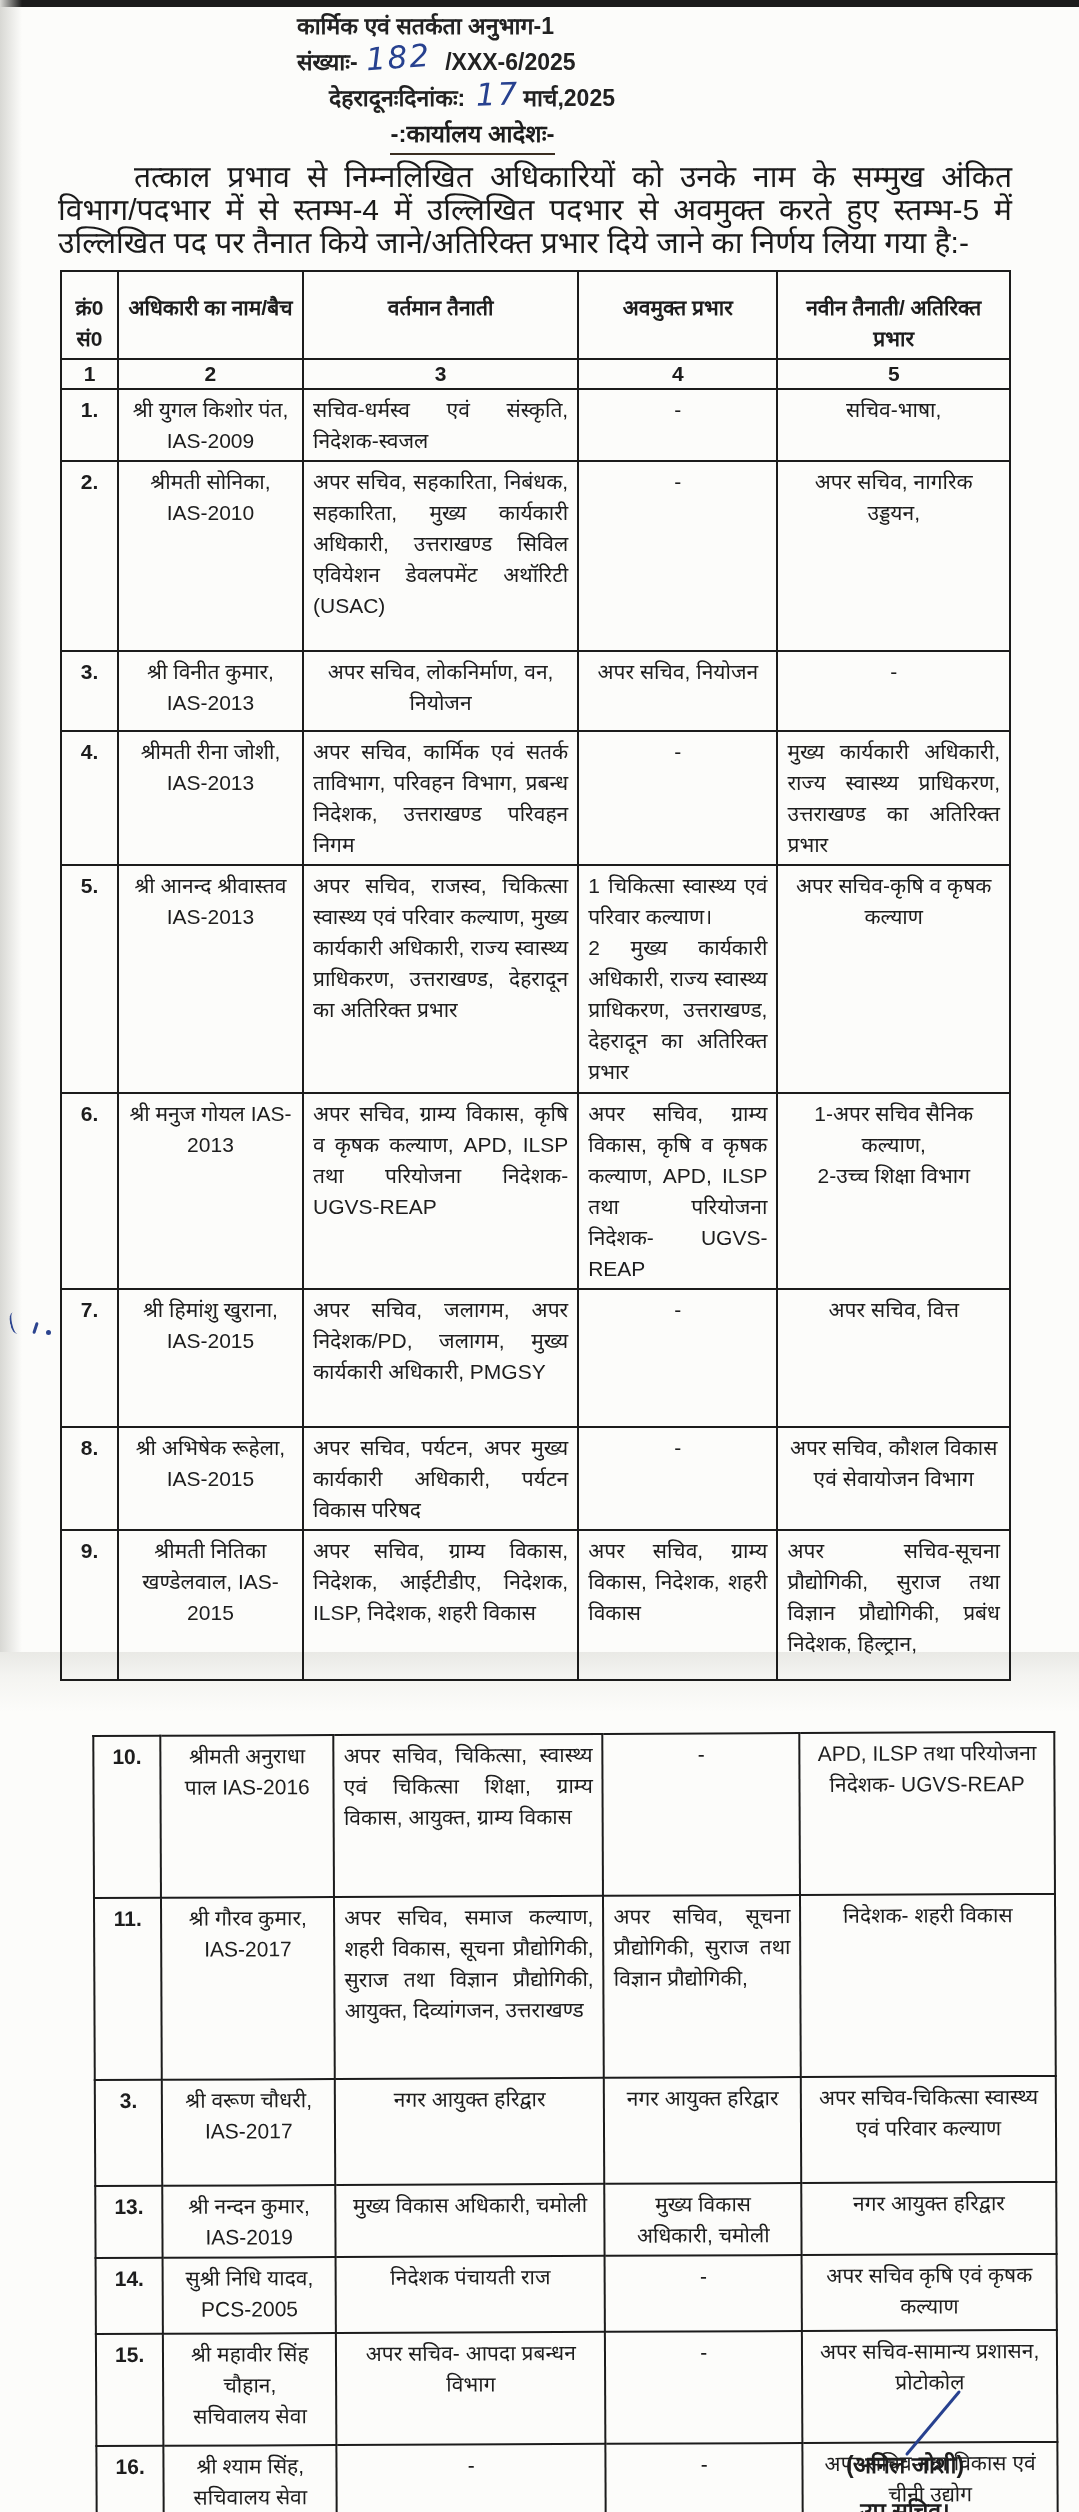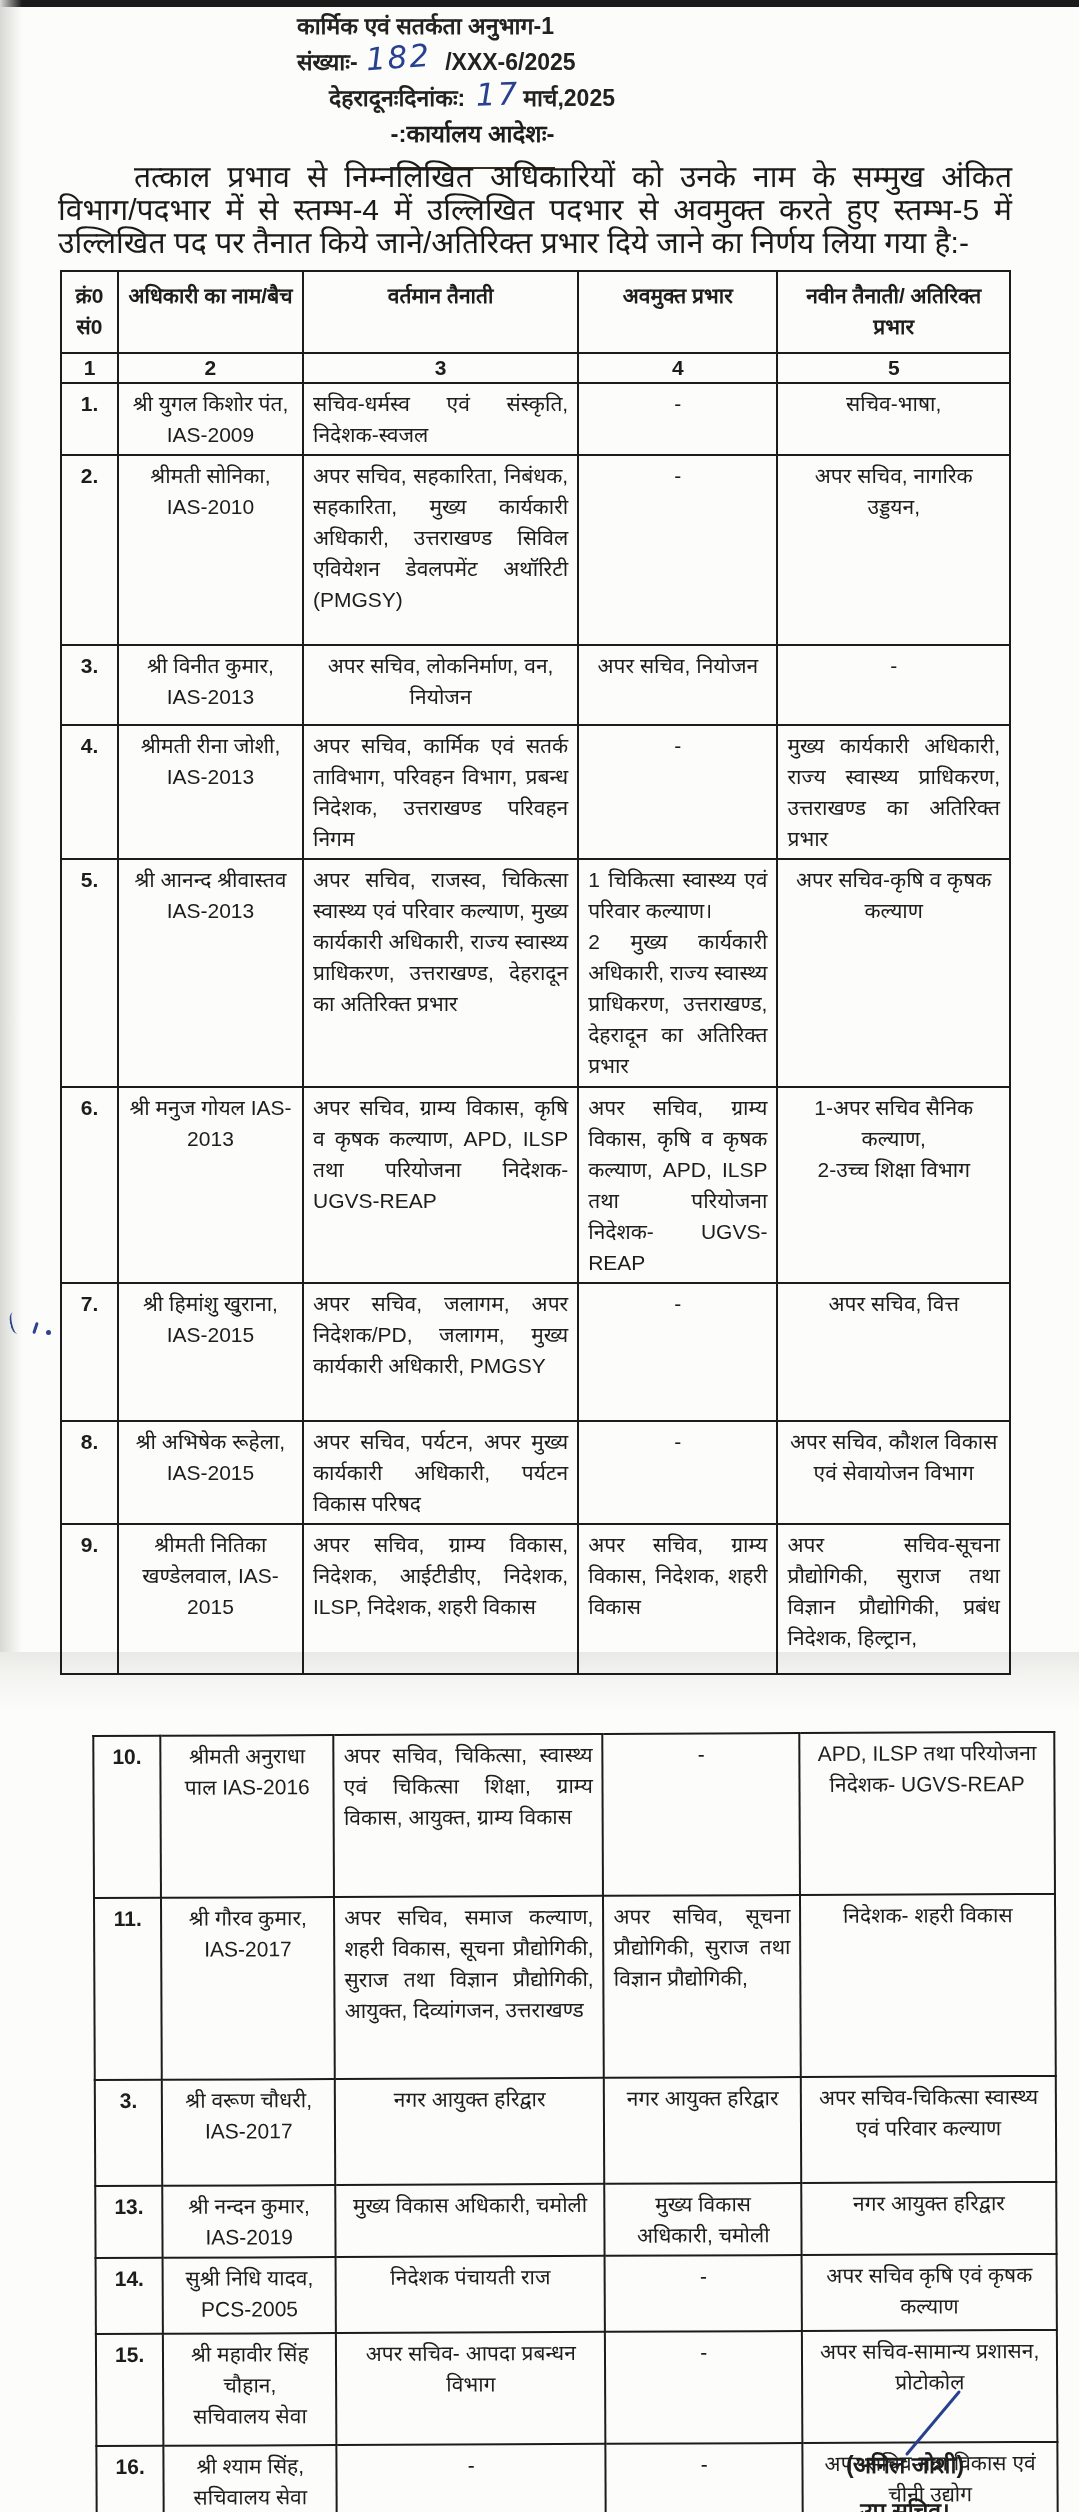--- a/index.html
+++ b/index.html
@@ -19,29 +19,29 @@
   .letterhead { position:absolute; top:10px; left:297px; line-height:33px; }
   .lh-line { font-size:23px; font-weight:bold; color:#222; }
   .lh-line.indent { padding-left:32px; }
   .hand { font-family:"DejaVu Sans","Liberation Sans",sans-serif; font-style:italic;
     color:#27418f; font-weight:normal; font-size:31px; letter-spacing:2px;
     display:inline-block; transform:rotate(-4deg) translateY(-2px); padding:0 8px; }
   .hand.date { transform:rotate(-2deg) translateY(-1px); padding:0 4px; }
 
   .order-title { position:absolute; top:116px; left:0; width:945px; text-align:center;
     font-size:24px; font-weight:bold; }
-  .order-title span { border-bottom:2px solid #3a2d20; padding-bottom:20px; }
+  .order-title span { border-bottom:2px solid #3a2d20; padding-bottom:6px; }
 
   .intro { position:absolute; top:160px; left:58px; width:954px; font-size:30px;
     line-height:33px; text-align:justify; text-indent:76px; color:#1a1a1a; }
 
   table.gov { border-collapse:collapse; table-layout:fixed; background:transparent; }
   table.gov td, table.gov th { border:2px solid #1c1c1c; padding:4px 9px;
     font-size:21px; line-height:31px; vertical-align:top; word-wrap:break-word; }
-  table.gov th { text-align:center; font-weight:bold; vertical-align:top; padding-top:8px; }
+  table.gov th { text-align:center; font-weight:bold; vertical-align:top; padding-top:20px; }
   .tbl1 { position:absolute; top:270px; left:60px; width:951px; }
   .tbl2 { position:absolute; top:1733px; left:94px; width:963px; transform:rotate(-0.25deg); }
   td.sno { text-align:center; font-weight:bold; }
   td.namec { text-align:center; white-space:pre-line; }
   td.namec b { font-weight:normal; }
   td.cur { text-align:justify; text-align-last:left; white-space:pre-line; }
   td.c { text-align:center; white-space:pre-line; }
   td.j { text-align:justify; text-align-last:left; white-space:pre-line; }
   tr.numrow td { font-weight:bold; text-align:center; padding:1px 6px; line-height:26px; }
 
@@ -105,21 +105,21 @@
         <tr style="height: 66px;">
           <td class="sno">1.</td>
           <td class="namec"><span>श्री युगल किशोर पंत,</span> <b>IAS-2009</b></td>
           <td class="cur">सचिव-धर्मस्व एवं संस्कृति, निदेशक-स्वजल</td>
           <td class="c">-</td>
           <td class="c">सचिव-भाषा,</td>
         </tr>
         <tr style="height: 190px;">
           <td class="sno">2.</td>
           <td class="namec"><span>श्रीमती सोनिका,</span> <b>IAS-2010</b></td>
-          <td class="cur">अपर सचिव, सहकारिता, निबंधक, सहकारिता, मुख्य कार्यकारी अधिकारी, उत्तराखण्ड सिविल एवियेशन डेवलपमेंट अथॉरिटी (PMGSY)</td>
+          <td class="cur">अपर सचिव, सहकारिता, निबंधक, सहकारिता, मुख्य कार्यकारी अधिकारी, उत्तराखण्ड सिविल एवियेशन डेवलपमेंट अथॉरिटी (USAC)</td>
           <td class="c">-</td>
           <td class="c">अपर सचिव, नागरिक उड्डयन,</td>
         </tr>
         <tr style="height: 80px;">
           <td class="sno">3.</td>
           <td class="namec"><span>श्री विनीत कुमार,</span> <b>IAS-2013</b></td>
           <td class="c">अपर सचिव, लोकनिर्माण, वन, नियोजन</td>
           <td class="c">अपर सचिव, नियोजन</td>
           <td class="c">-</td>
         </tr>

